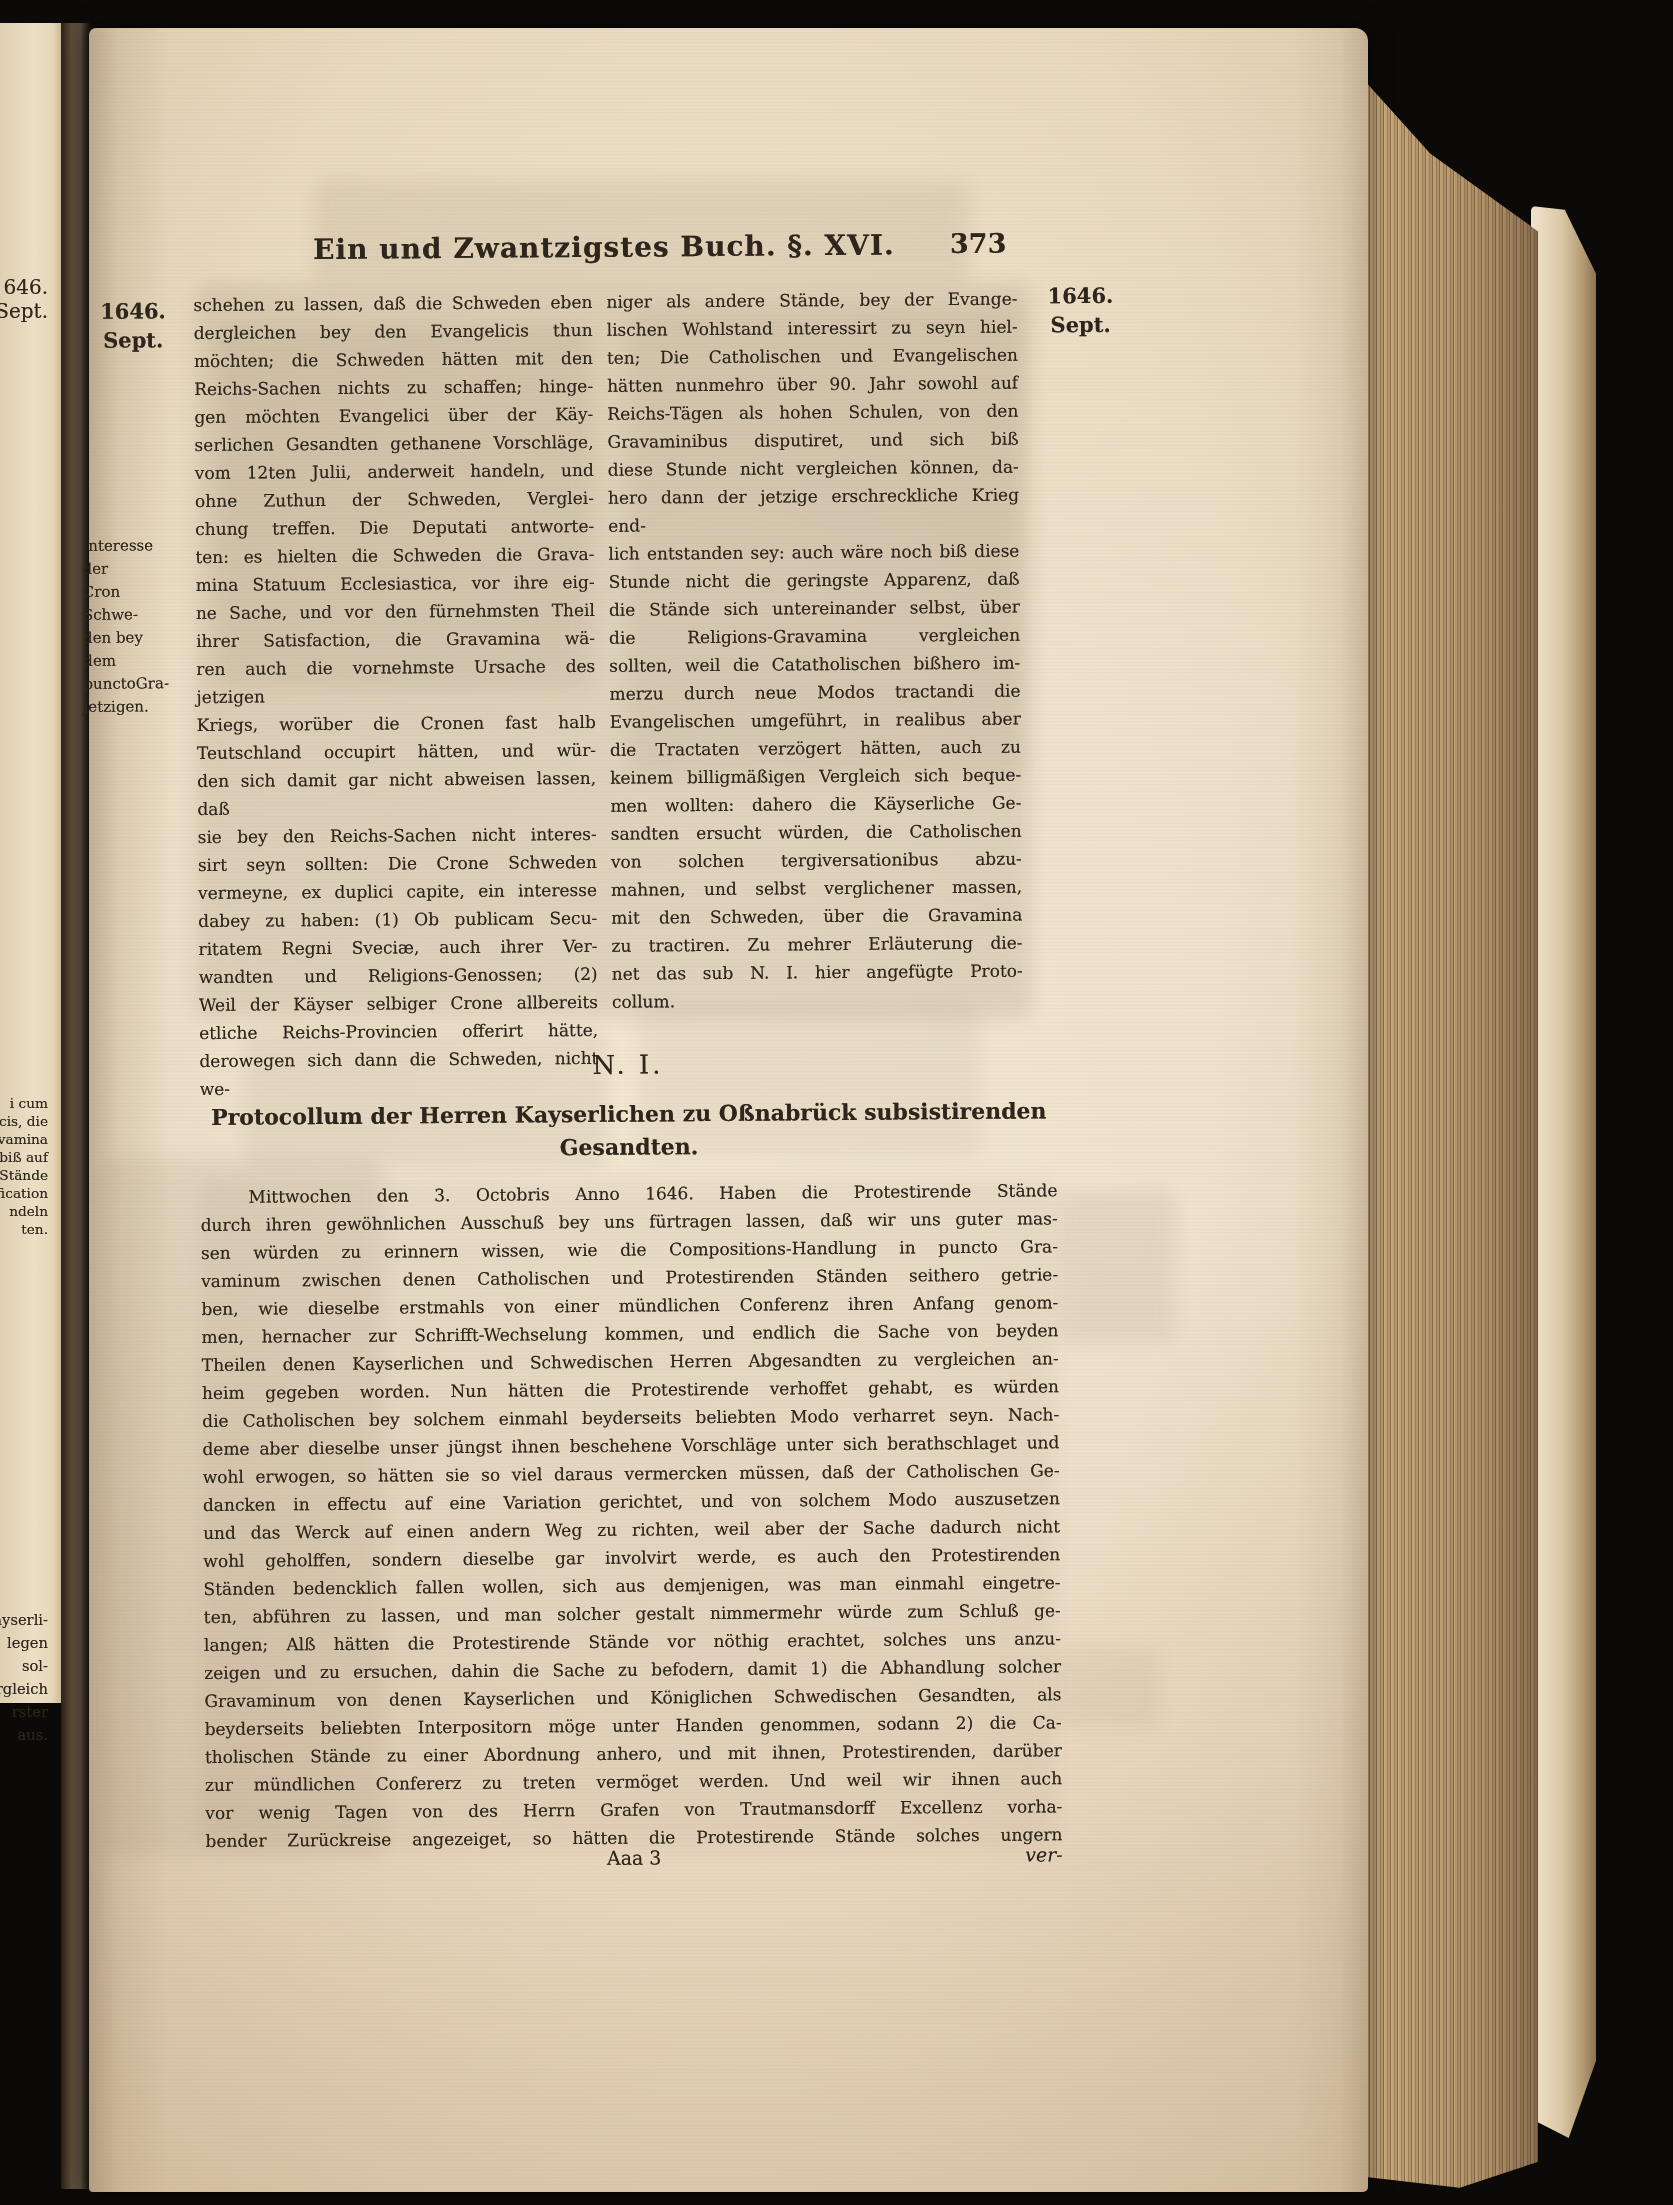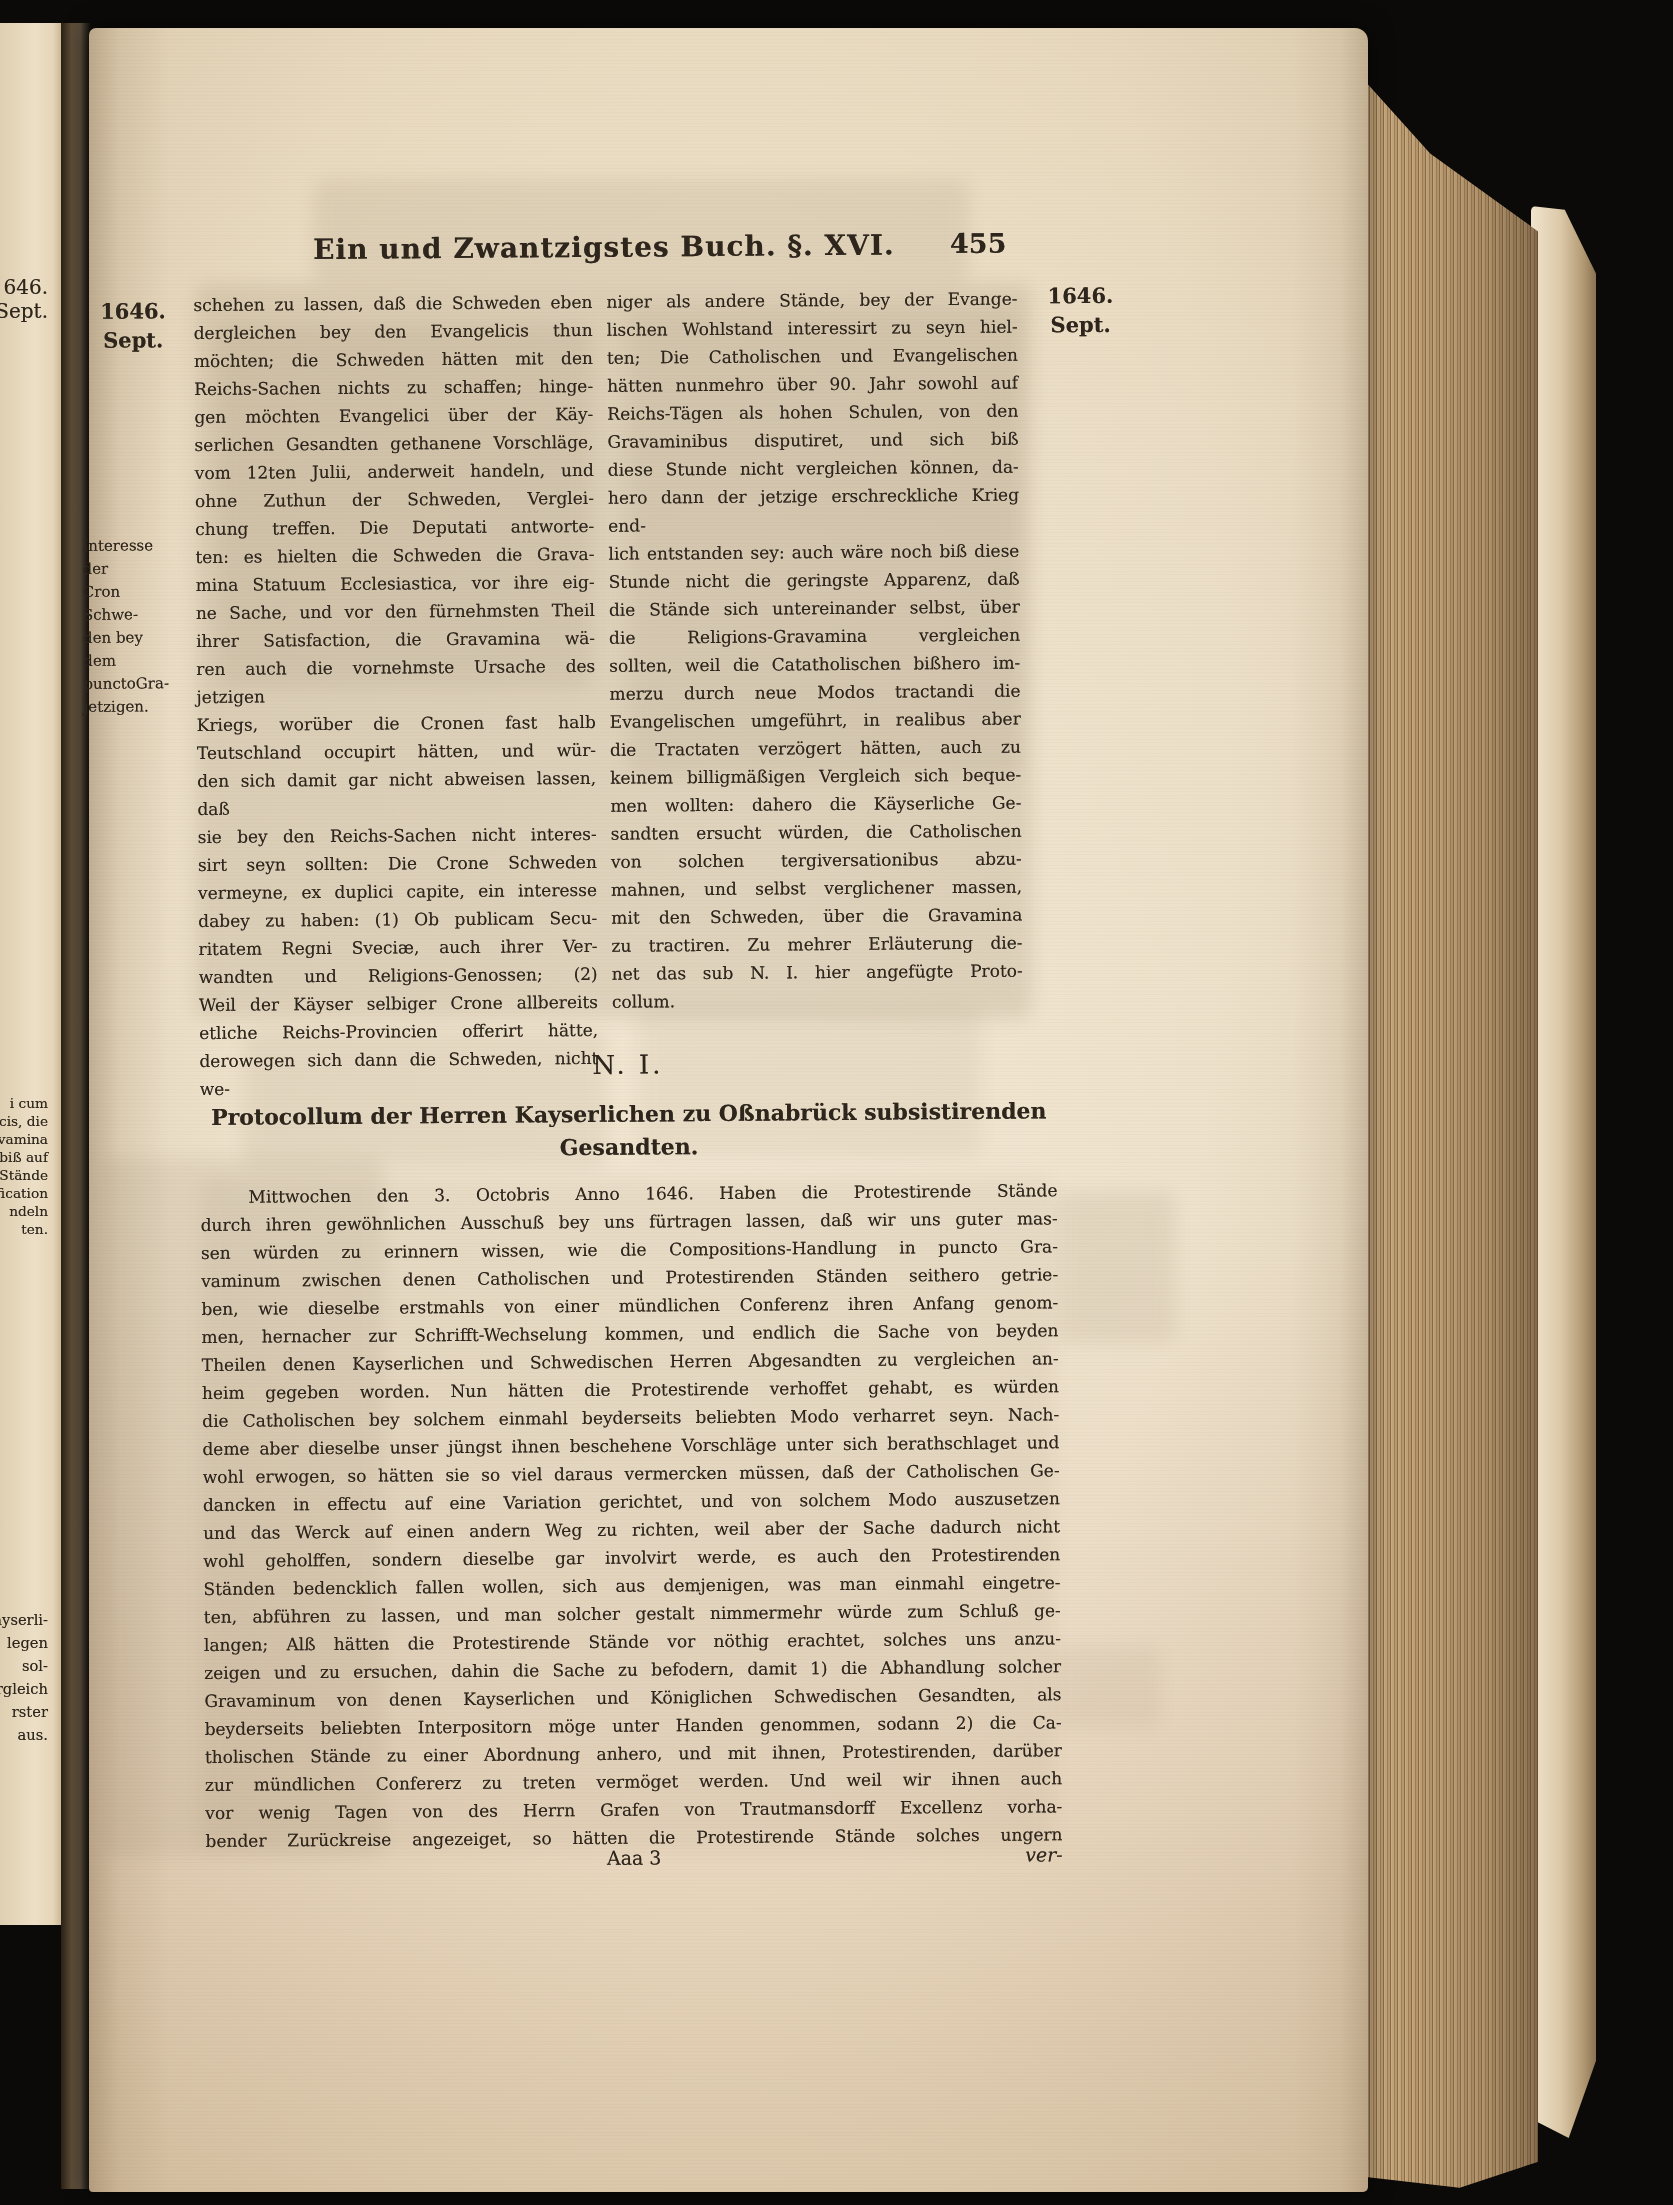--- a/index.html
+++ b/index.html
@@ -1,20 +1,20 @@
 <!DOCTYPE html>
 <html style="font-size:8px"><head>
 <meta charset="utf-8">
 <style>
   html,body{margin:0;padding:0;background:#0b0a08;}
   .stage{position:relative;width:1673px;height:2205px;background:#0b0a08;overflow:hidden;
          font-family:"DejaVu Serif", serif;color:#2e261c;}
 
   
-  .facing-page{position:absolute;left:0;top:23px;width:62px;height:1902px;
+  .facing-page{position:absolute;left:0;top:23px;width:62px;height:1680px;
     background:linear-gradient(90deg,#dfcfb2 0%,#ecdfc6 55%,#e6d6b9 85%,#c9b492 100%);}
   .gutter{position:absolute;left:61px;top:23px;width:30px;height:2166px;
     background:linear-gradient(90deg,#2a2115 0%,#5c4c38 35%,#93after 60%,rgba(150,128,100,0) 100%);
     background:linear-gradient(90deg,#2a2115 0%,#5c4c38 35%,rgba(150,128,100,.55) 65%,rgba(150,128,100,0) 100%);}
   .frag{position:absolute;right:14px;text-align:right;color:#33291d;}
   .frag-top{top:252px;font-size:20px;line-height:24px;}
   .frag-mid{top:1071px;font-size:13.7px;line-height:18px;}
   .frag-bot{top:1585px;font-size:14.7px;line-height:23px;}
 
   
@@ -118,21 +118,21 @@
   <div class="smudge" style="left:243px;top:1031px;width:364px;height:137px;opacity:.09"></div>
   <div class="smudge" style="left:637px;top:1006px;width:344px;height:152px;opacity:.07"></div>
   <div class="smudge" style="left:101px;top:1158px;width:283px;height:698px;opacity:.10"></div>
   <div class="smudge" style="left:200px;top:1178px;width:854px;height:672px;opacity:.08"></div>
   <div class="smudge" style="left:1057px;top:1191px;width:119px;height:152px;opacity:.10"></div>
   <div class="smudge" style="left:1052px;top:1646px;width:109px;height:83px;opacity:.07"></div>
 
   <div class="text-layer">
 
     <div class="running-head ink">Ein und Zwantzigstes Buch. §. XVI.</div>
-    <div class="page-number ink">455</div>
+    <div class="page-number ink">373</div>
 
     <div class="date-note date-left ink">
       <div class="tline">1646.</div>
       <div class="tline">Sept.</div>
     </div>
     <div class="date-note date-right ink">
       <div class="tline">1646.</div>
       <div class="tline">Sept.</div>
     </div>
 

